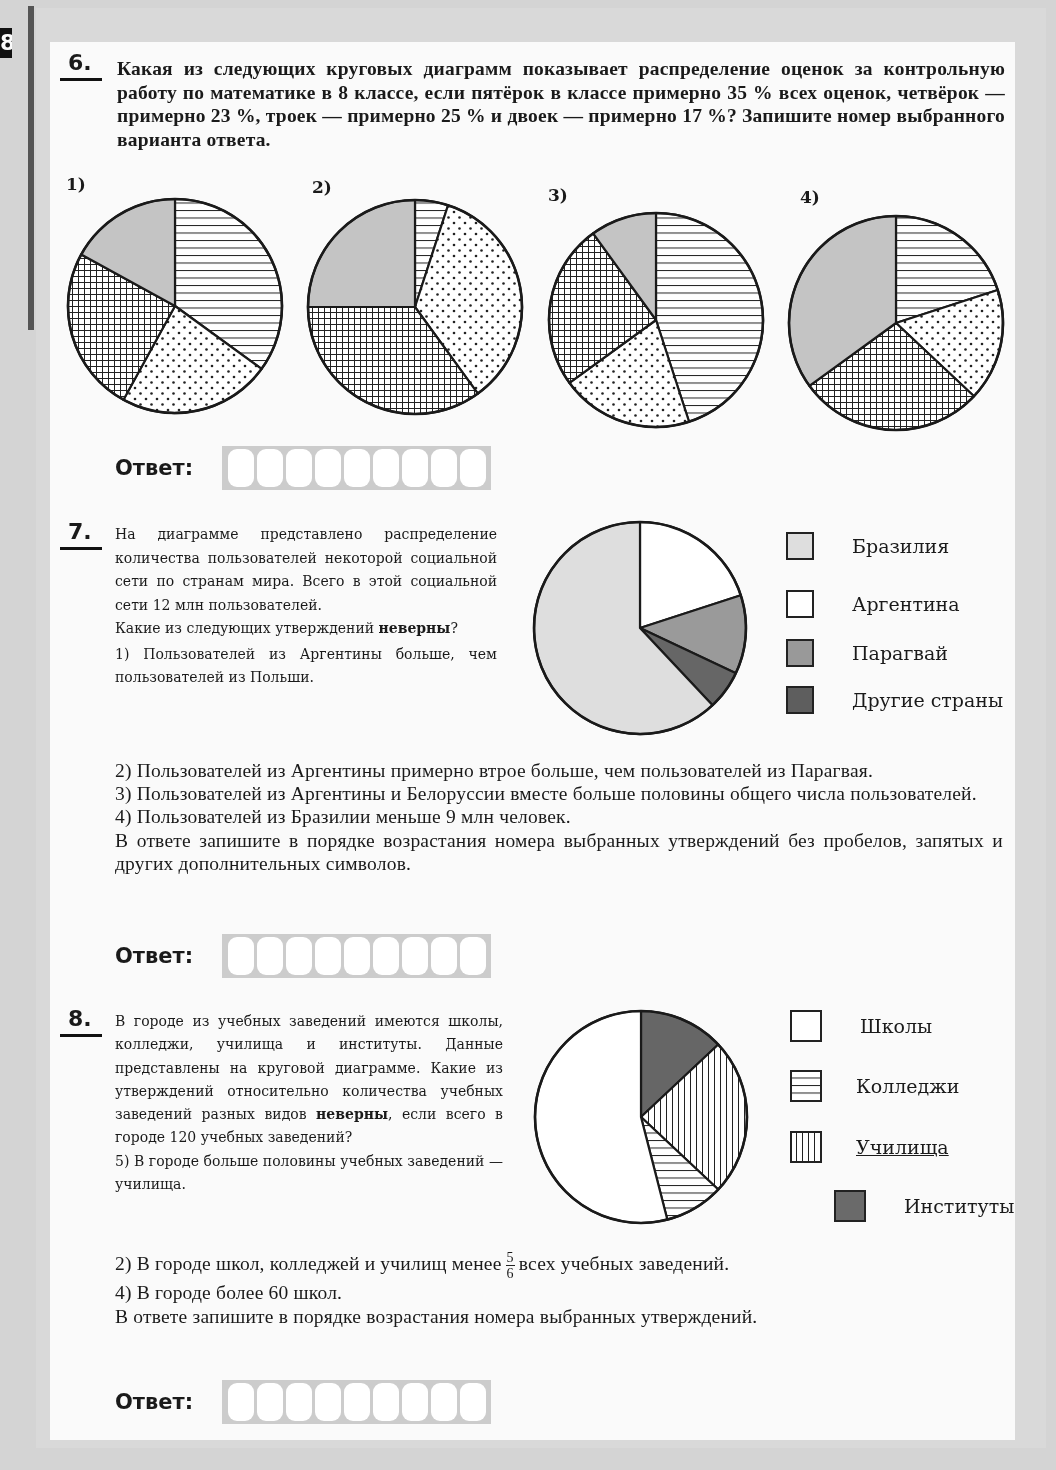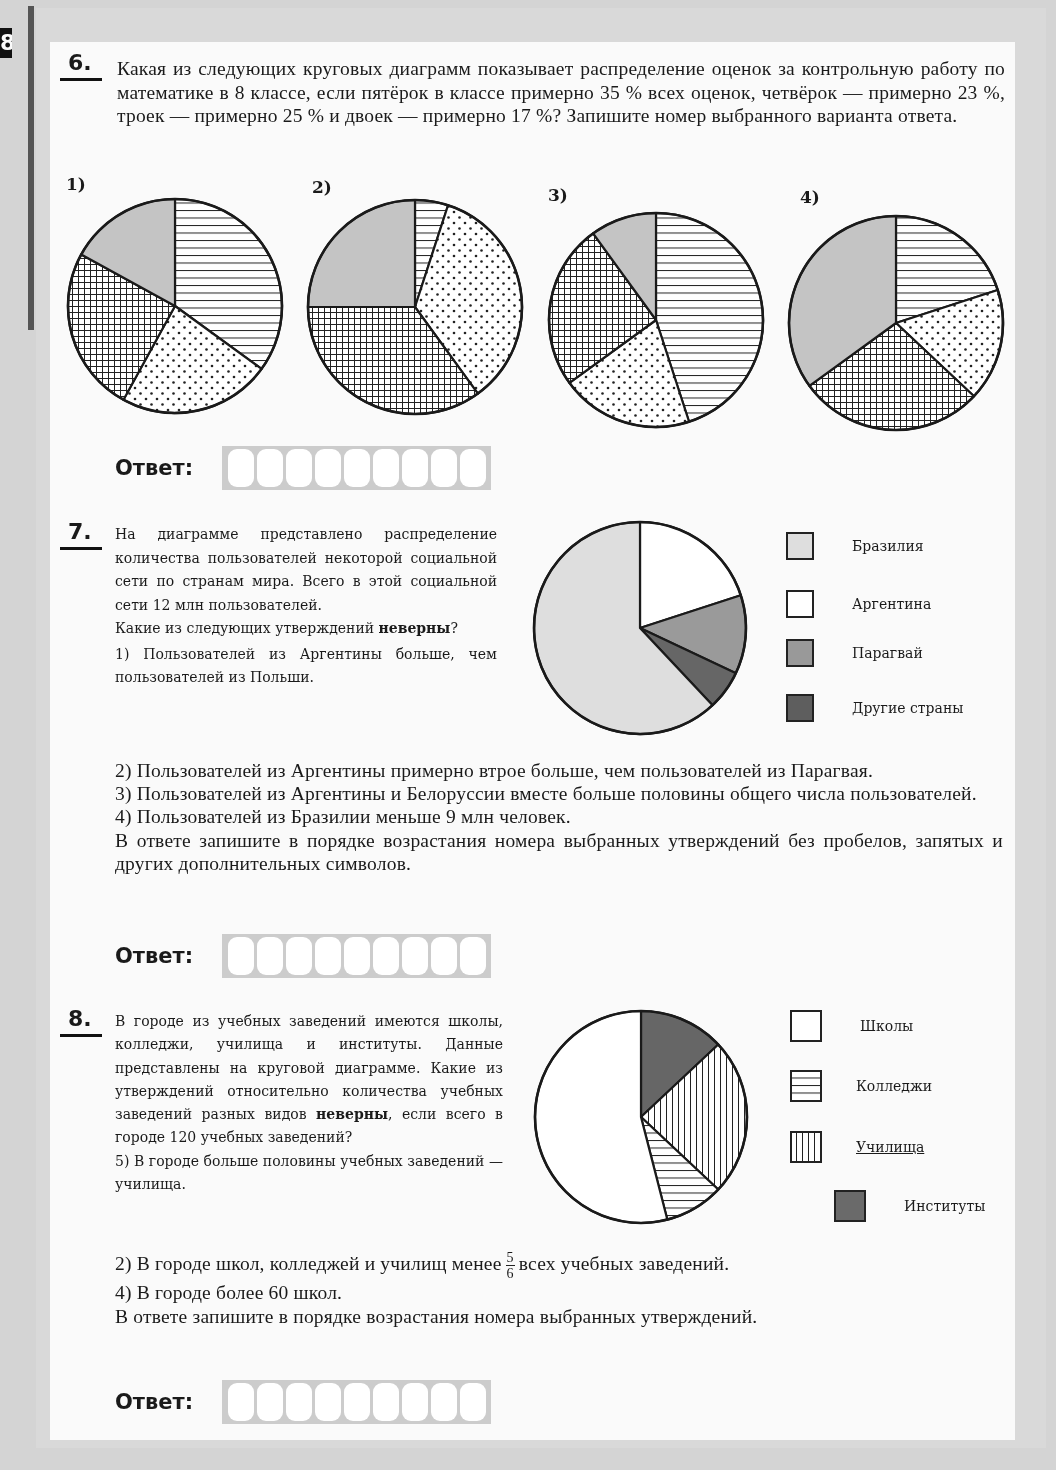--- a/index.html
+++ b/index.html
@@ -14,21 +14,21 @@
   .qtext b{font-weight:bold;}
   .cond{font-family:"Liberation Serif",serif;font-size:19.5px;letter-spacing:0.2px;}
   .label{position:absolute;font:bold 17px "DejaVu Serif",serif;}
   .answer{position:absolute;display:flex;align-items:center;gap:19px;}
   .answer-label{font:bold 21px "DejaVu Sans",sans-serif;margin-right:10px;}
   .cells{display:flex;background:#ccc;padding:3px 4px;height:38px;}
   .cell{width:26px;height:38px;background:#fff;border-radius:9px;margin:0 1.5px;}
   .legend{position:absolute;}
   .legend-item{position:absolute;display:flex;align-items:center;white-space:nowrap;}
   .legend-swatch{width:28px;height:28px;border:2px solid #222;margin-right:38px;box-sizing:border-box;}
-  .legend-text{font-size:14px;font-family:"DejaVu Serif",serif;text-align:center;}
+  .legend-text{font-size:19px;font-family:"DejaVu Serif",serif;text-align:center;}
   svg{position:absolute;overflow:visible;}
   .frac{display:inline-block;vertical-align:middle;text-align:center;font-size:14px;line-height:15px;margin:0 4px;}
   .frac span{display:block;}
   .frac .num{border-bottom:1px solid #222;padding:0 1px;}
 </style>
 </head>
 <body>
 
 <div class="page"></div>
 <div class="pagemark">8</div>
@@ -52,21 +52,21 @@
       </pattern>
     <pattern id="p-dots" width="11" height="11" patternUnits="userSpaceOnUse">
         <rect width="11" height="11" fill="#fff"></rect>
         <circle cx="3" cy="3" r="1.3" fill="#222"></circle>
         <circle cx="8.5" cy="8.5" r="1.3" fill="#222"></circle>
       </pattern>
   </defs>
 </svg>
 
 <div class="qnum" style="left:68px;top:50px;">6.</div>
-<div class="qtext cond" style="left:117px;top:57px;width:888px;">Какая из следующих круговых диаграмм показывает распределение оценок за контрольную работу по математике в 8 классе, если пятёрок в классе примерно 35 % всех оценок, четвёрок — примерно 23 %, троек — примерно 25 % и двоек — примерно 17 %? Запишите номер выбранного варианта ответа.</div>
+<div class="qtext cond" style="left:117px;top:57px;width:888px;font-weight:bold;">Какая из следующих круговых диаграмм показывает распределение оценок за контрольную работу по математике в 8 классе, если пятёрок в классе примерно 35 % всех оценок, четвёрок — примерно 23 %, троек — примерно 25 % и двоек — примерно 17 %? Запишите номер выбранного варианта ответа.</div>
 
 <div class="label" style="left:66px;top:174px;">1)</div>
 <div class="label" style="left:312px;top:177px;">2)</div>
 <div class="label" style="left:548px;top:185px;">3)</div>
 <div class="label" style="left:800px;top:187px;">4)</div>
 
 <svg id="pie0" style="left:0;top:0;width:1px;height:1px;">
     <path d="M175,306 L175,199 A107,107 0 0 1 261.56481839811937,368.89302199529465 Z" fill="url(#p-horizontal)" stroke="#1a1a1a" stroke-width="2.2" stroke-linejoin="round"></path>
     <path d="M175,306 L261.56481839811937,368.89302199529465 A107,107 0 0 1 123.45235687111649,399.7648147646934 Z" fill="url(#p-dots)" stroke="#1a1a1a" stroke-width="2.2" stroke-linejoin="round"></path>
     <path d="M175,306 L123.45235687111649,399.7648147646934 A107,107 0 0 1 81.23518523530659,254.45235687111648 Z" fill="url(#p-grid)" stroke="#1a1a1a" stroke-width="2.2" stroke-linejoin="round"></path>
@@ -137,21 +137,21 @@
       <span class="legend-text">Бразилия</span>
     </div>
   <div class="legend-item" style="top:60px;">
       <span class="legend-swatch" style="background:#fff;"></span>
       <span class="legend-text">Аргентина</span>
     </div>
   <div class="legend-item" style="top:109px;">
       <span class="legend-swatch" style="background:#999;"></span>
       <span class="legend-text">Парагвай</span>
     </div>
-  <div class="legend-item" style="top:164px;">
+  <div class="legend-item" style="top:156px;">
       <span class="legend-swatch" style="background:#5e5e5e;"></span>
       <span class="legend-text">Другие страны</span>
     </div>
 </div>
 
 <div class="answer" style="left:115px;top:934px;">
   <span class="answer-label">Ответ:</span>
   <div class="cells">
       <div class="cell"></div>
       <div class="cell"></div>

